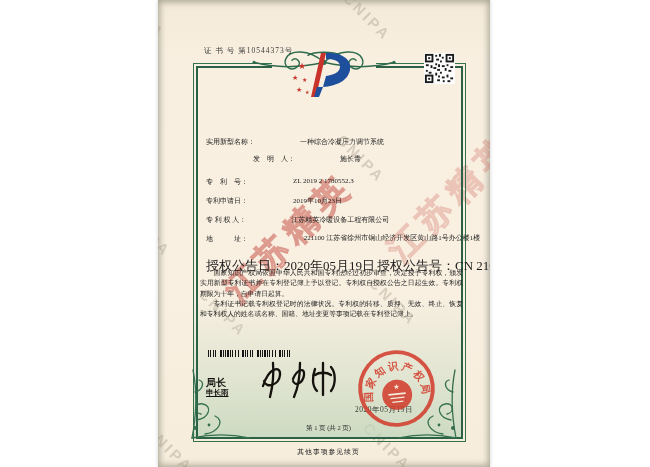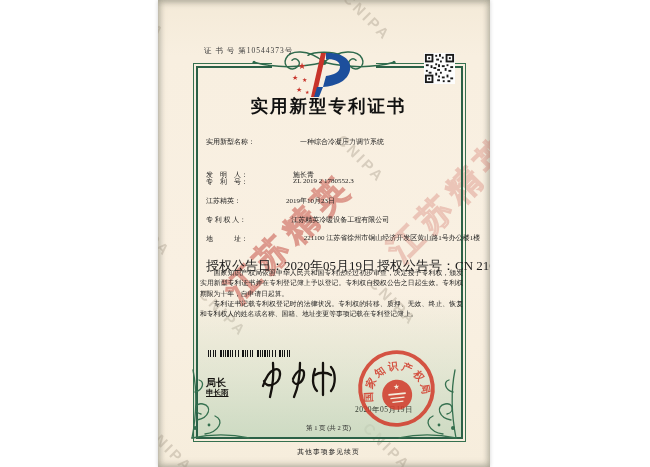--- a/index.html
+++ b/index.html
@@ -55,21 +55,21 @@
   .logo{position:absolute;left:132px;top:52px;width:64px;height:46px;}
   .qr{position:absolute;left:266px;top:53px;width:31px;height:31px;background:#fdfdfd;}
   .title{
     position:absolute;left:35px;top:94px;width:271px;text-align:center;
     font-size:17.5px;font-weight:bold;color:#111;letter-spacing:2px;white-space:nowrap;
   }
   .field{position:absolute;left:48px;font-size:7px;color:#1c1c1c;display:flex;white-space:nowrap;gap:44px;}
   .field .val{margin-left:1px;}
   .field.addr .val{white-space:normal;width:198px;line-height:9.5px;text-align:center;}
   .f-name{top:137px;}
-  .f-inventor{top:170px;}
+  .f-inventor{top:154px;margin-left:47px;}
   .f-patno{top:177px;}
   .f-appdate{top:196px;}
   .f-patentee{top:215px;}
   .f-addr{top:234px;}
   .grant-row{position:absolute;left:48px;top:257px;width:258px;font-size:13px;color:#1c1c1c;white-space:nowrap;}
   .grant-no{position:absolute;left:171px;top:0;}
   .paras{
     position:absolute;left:42px;top:268px;width:263px;
     font-size:6.8px;line-height:10.3px;color:#1e1e1e;text-align:justify;
   }
@@ -200,36 +200,35 @@
       <rect x="15" y="24" width="2" height="2"></rect>
         <rect x="19" y="25" width="3" height="2"></rect>
         <rect x="24" y="23" width="2" height="3"></rect>
       <rect x="28" y="26" width="3" height="2"></rect>
         <rect x="14" y="28" width="3" height="2"></rect>
         <rect x="20" y="29" width="2" height="2"></rect>
       <rect x="25" y="29" width="3" height="2"></rect>
     </g>
   </svg>
 
-  <div class="title">实用新型专利证书</div>
 
   <div class="field f-name">
     <span class="lbl">实用新型名称：</span>
     <span class="val">一种综合冷凝压力调节系统</span>
   </div>
   <div class="field f-inventor">
     <span class="lbl">发　明　人：</span>
     <span class="val">施长青</span>
   </div>
   <div class="field f-patno">
     <span class="lbl">专　利　号：</span>
     <span class="val">ZL 2019 2 1780552.3</span>
   </div>
   <div class="field f-appdate">
-    <span class="lbl">江苏精英：</span>
+    <span class="lbl">专利申请日：</span>
     <span class="val">2019年10月23日</span>
   </div>
   <div class="field f-patentee">
     <span class="lbl">专 利 权 人：</span>
     <span class="val">江苏精英冷暖设备工程有限公司</span>
   </div>
   <div class="field f-addr addr">
     <span class="lbl">地　　　址：</span>
     <span class="val">221100 江苏省徐州市铜山经济开发区黄山路1号办公楼1楼</span>
   </div>

